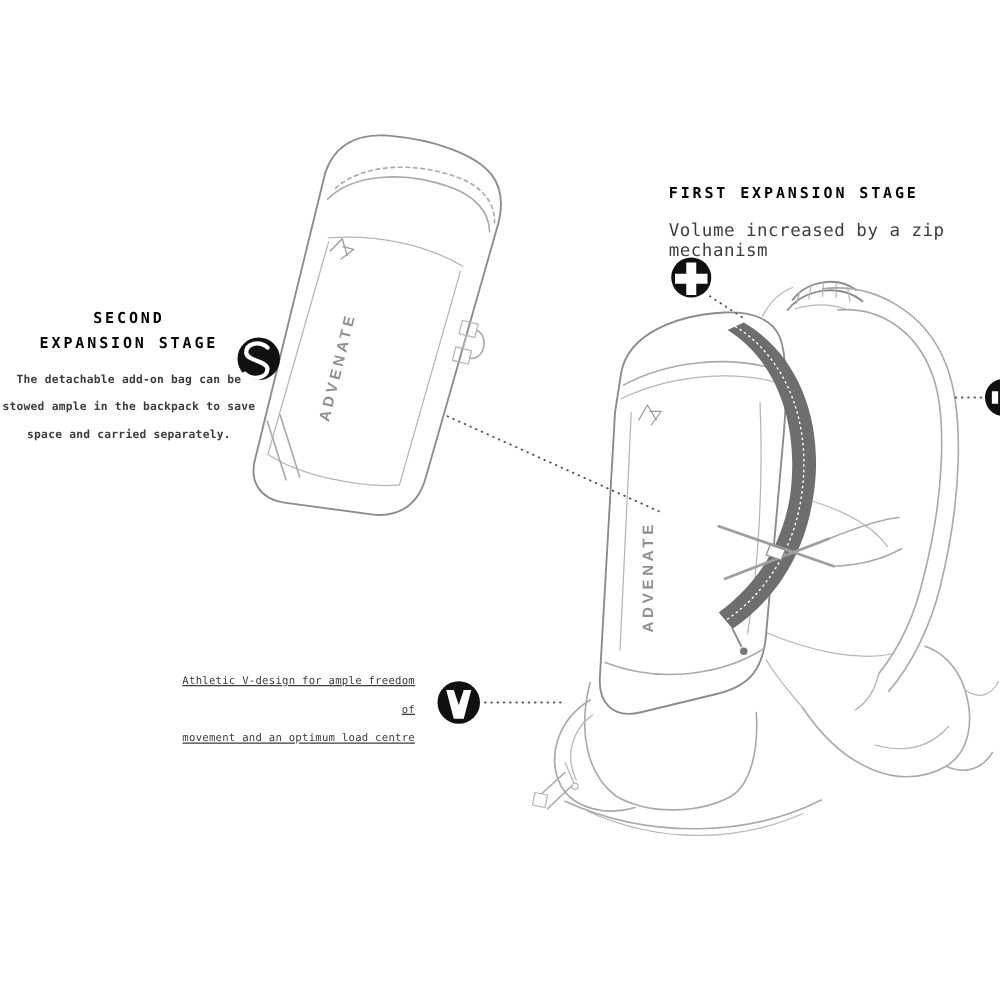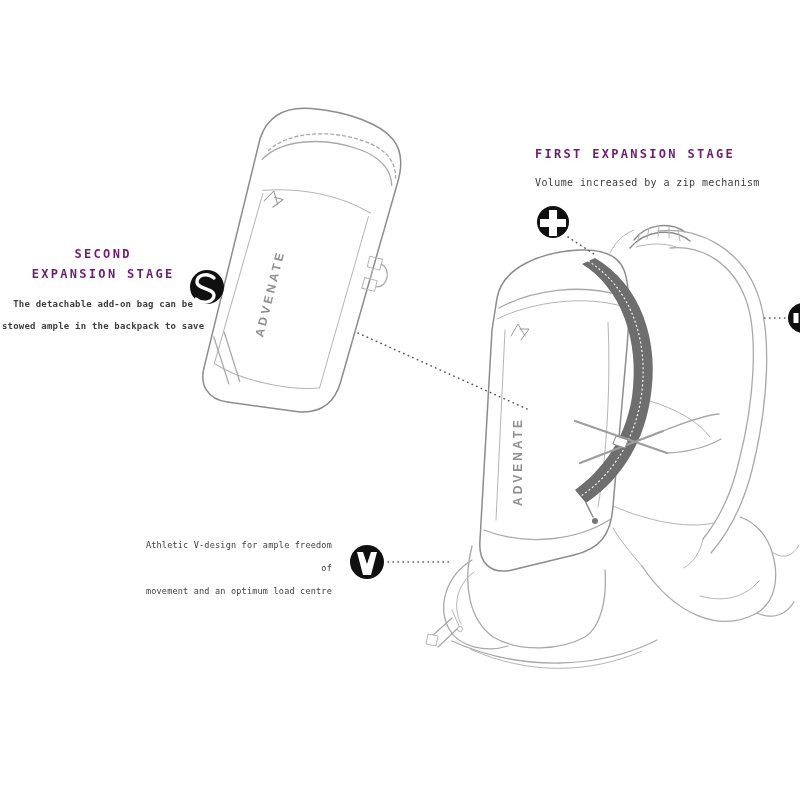--- a/index.html
+++ b/index.html
@@ -1,31 +1,31 @@
 <!DOCTYPE html>
 <html><head>
 <meta charset="utf-8">
 <style>
   html, body { margin: 0; padding: 0; background: #ffffff; }
   body { width: 800px; height: 800px; font-family: "DejaVu Sans Mono", monospace; }
   .canvas { position: relative; width: 800px; height: 800px; overflow: hidden; background: #ffffff; }
   .svg-art { position: absolute; left: 0; top: 0; }
 
   .anno { position: absolute; color: #101010; }
-  .anno-title { font-weight: bold; font-size: 12px; letter-spacing: 2.3px; line-height: 20px; color: #701a75; }
-  .anno-sub { font-size: 10px; letter-spacing: 0.4px; color: #3c3c3c; }
+  .anno-title { font-weight: bold; font-size: 12px; letter-spacing: 2.3px; line-height: 20px; color: #000000; }
+  .anno-sub { font-size: 14px; letter-spacing: 0.4px; color: #3c3c3c; }
   .anno-body { font-size: 9px; letter-spacing: 0.2px; line-height: 22px; color: #3c3c3c; font-weight: bold; }
 
   .first-stage { left: 535px; top: 144px; }
   .first-stage .anno-sub { margin-top: 13px; }
 
   .second-stage { left: 2px; top: 244px; text-align: center; }
   .second-stage .anno-body { margin-top: 9px; }
 
-  .v-design { left: 134px; top: 534px; width: 198px; text-align: right; font-size: 8.5px; letter-spacing: 0.2px; line-height: 23px; color: #3c3c3c; }
+  .v-design { left: 134px; top: 534px; width: 198px; text-align: right; font-size: 8.5px; letter-spacing: 0.2px; line-height: 23px; color: #3c3c3c; text-decoration: underline; }
 
   
   .ln  { fill: none; stroke: #a9a9a9; stroke-width: 1.3; stroke-linecap: round; stroke-linejoin: round; }
   .lnd { fill: none; stroke: #8c8c8c; stroke-width: 1.5; stroke-linecap: round; stroke-linejoin: round; }
   .thin{ fill: none; stroke: #b5b5b5; stroke-width: 1; stroke-linecap: round; stroke-linejoin: round; }
   .dash{ stroke-dasharray: 3 3; }
   .strap { fill: none; stroke: #9e9e9e; stroke-width: 2.2; stroke-linecap: round; }
   .dot { fill: none; stroke: #555555; stroke-width: 1.5; stroke-dasharray: 0.5 4.5; stroke-linecap: round; }
   .brandtxt { font-family: "Liberation Sans", sans-serif; font-weight: bold; font-size: 12px; letter-spacing: 3px; fill: #8f8f8f; }
 </style>
@@ -154,20 +154,21 @@
     <div class="anno-title">FIRST EXPANSION STAGE</div>
     <div class="anno-sub">Volume increased by a zip mechanism</div>
   </div>
 
   <div class="anno second-stage">
     <div class="anno-title">SECOND</div>
     <div class="anno-title">EXPANSION STAGE</div>
     <div class="anno-body">
       <div>The detachable add-on bag can be</div>
       <div>stowed ample in the backpack to save</div>
+      <div>space and carried separately.</div>
     </div>
   </div>
 
   <div class="anno v-design">
     <div>Athletic V-design for ample freedom of</div>
     <div>movement and an optimum load centre</div>
   </div>
 
 </div>
 

